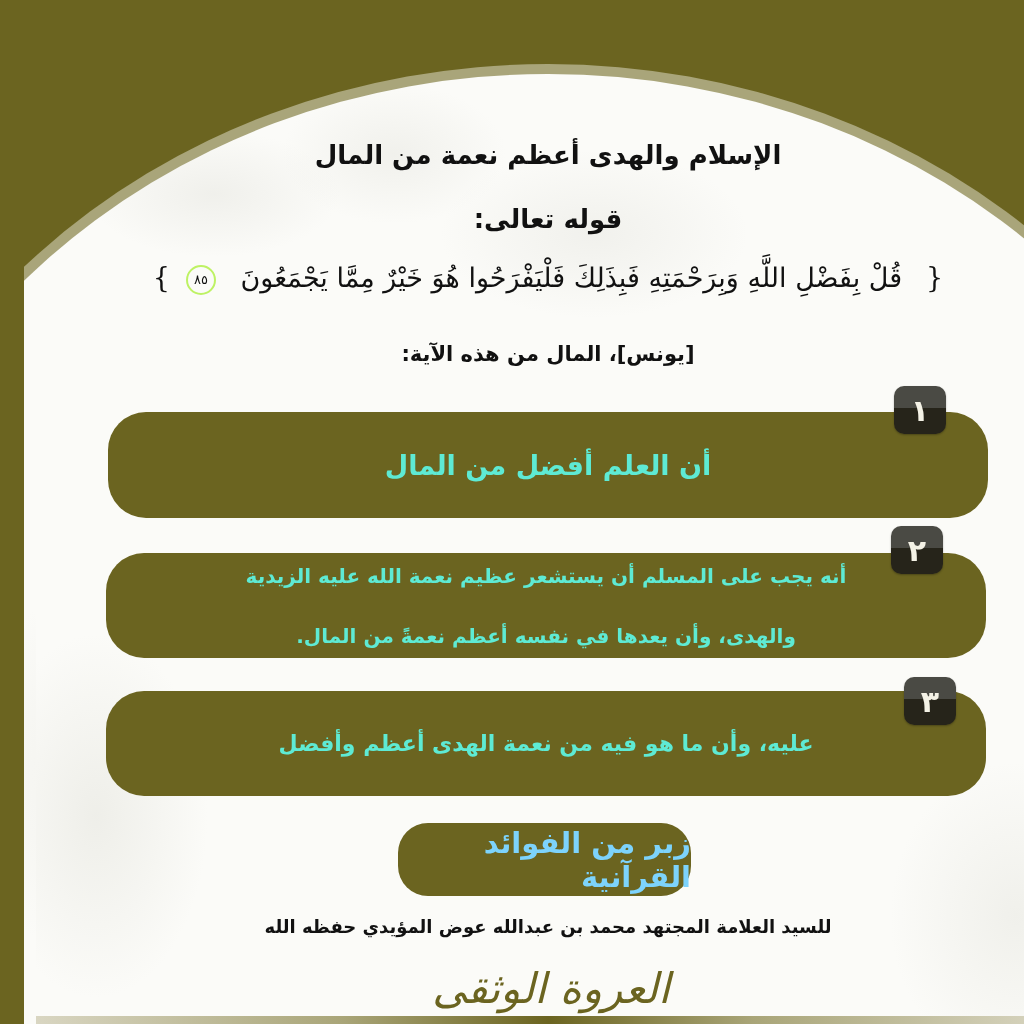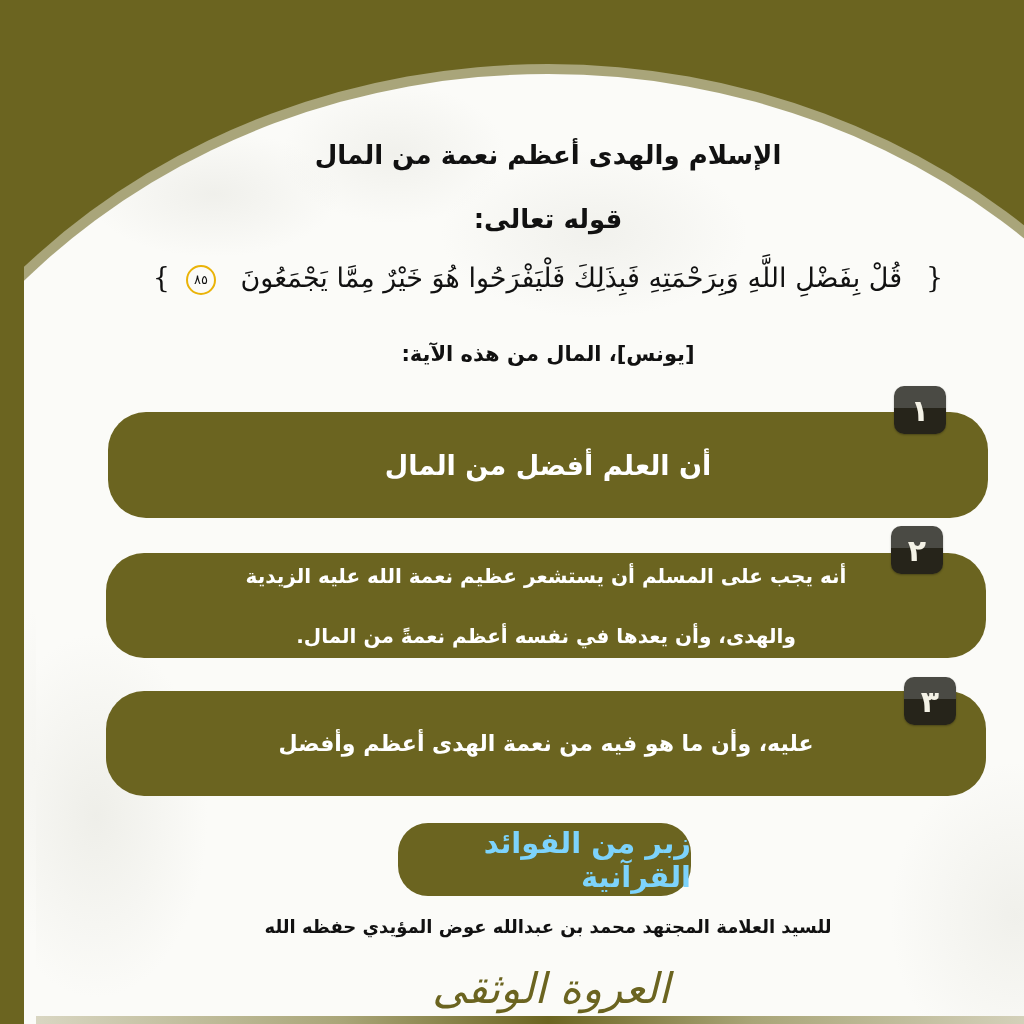--- a/index.html
+++ b/index.html
@@ -47,32 +47,32 @@
       text-align: center; direction: rtl; color: #111;
     }
     .title { top: 104px; font-size: 26px; font-weight: bold; }
     .subtitle { top: 168px; font-size: 26px; font-weight: bold; }
     .verse {
       top: 226px; font-size: 27px;
       font-family: "DejaVu Serif", serif;
     }
     .verse .ayah-num {
       display: inline-block; width: 30px; height: 30px;
-      border: 2px solid #eab308; border-radius: 50%;
+      border: 2px solid #bef264; border-radius: 50%;
       font-size: 13px; line-height: 26px; text-align: center;
       vertical-align: middle; margin: 0 4px;
       font-family: "DejaVu Sans", sans-serif;
     }
     .source { top: 306px; font-size: 21px; font-weight: bold; }
 
     .card {
       position: absolute;
       background: #6b6420;
       border-radius: 38px;
-      color: #ffffff;
+      color: #5eead4;
       direction: rtl;
       text-align: center;
       display: flex; flex-direction: column; justify-content: center; align-items: center;
       font-weight: bold;
     }
     .card-1 { left: 72px; top: 376px; width: 880px; height: 106px; font-size: 27px; }
     .card-2 { left: 70px; top: 517px; width: 880px; height: 105px; font-size: 20px; line-height: 36px; }
     .card-3 { left: 70px; top: 655px; width: 880px; height: 105px; font-size: 22px; line-height: 40px; }
     .card .line { display: block; }
 

